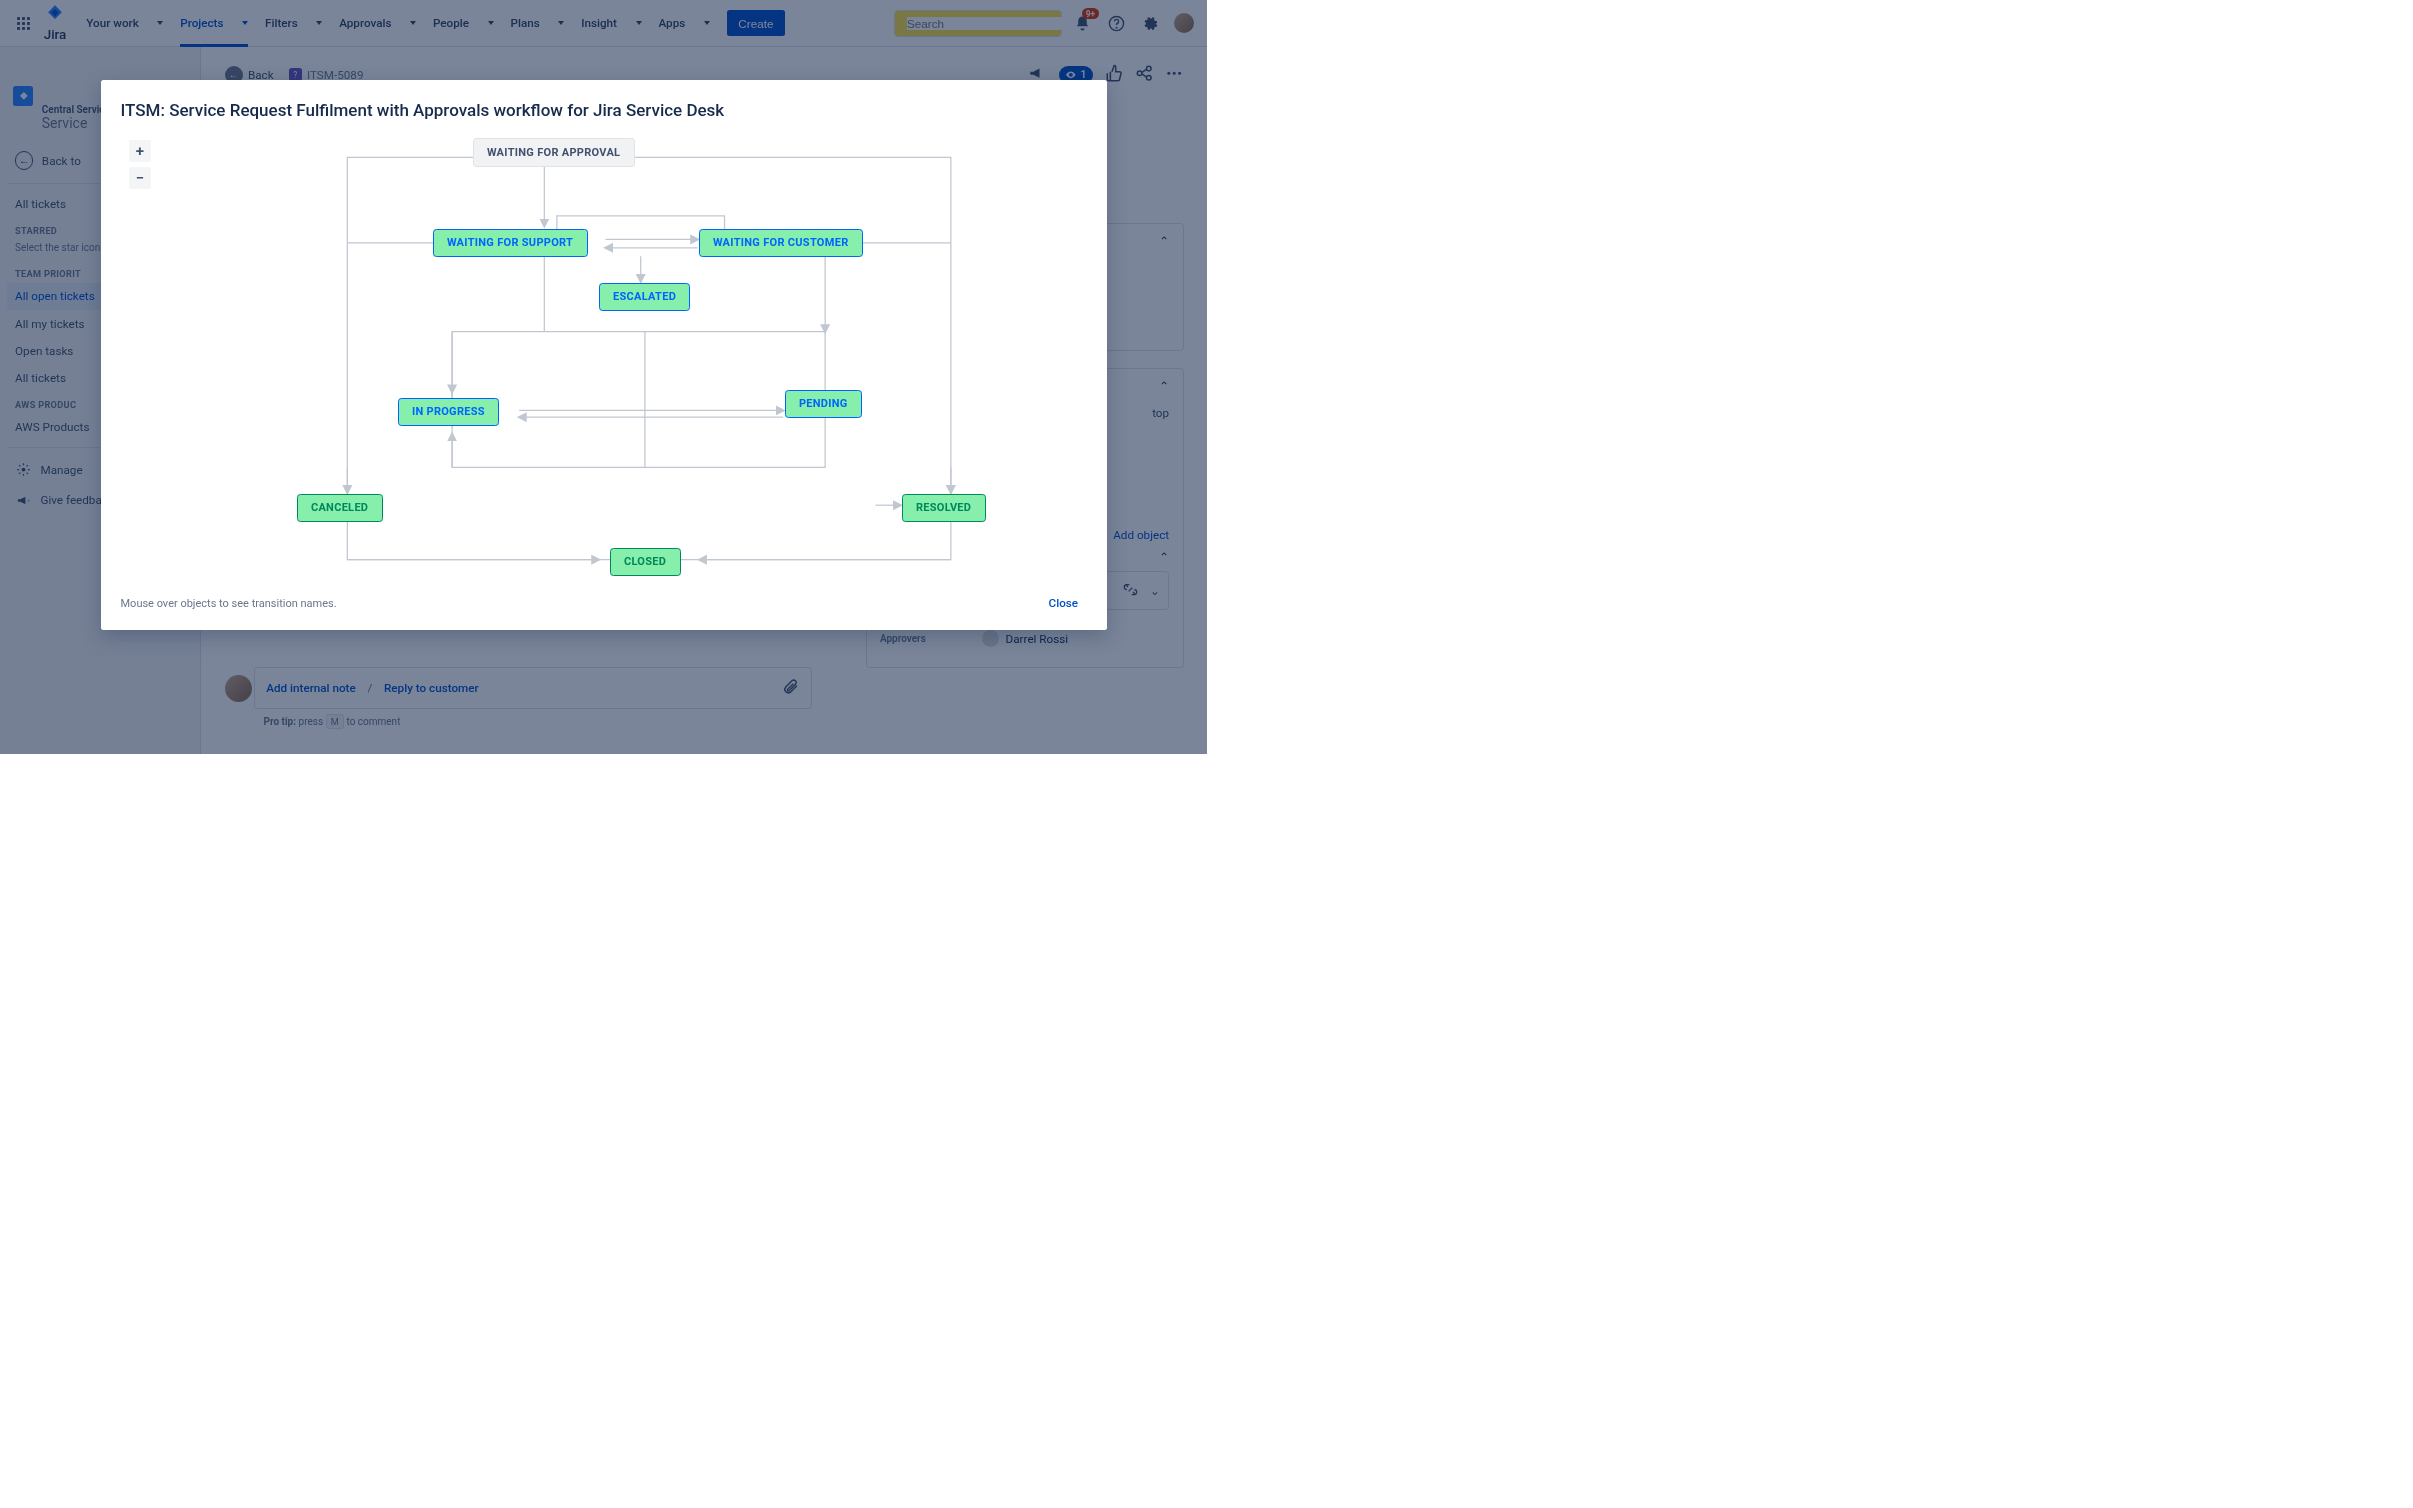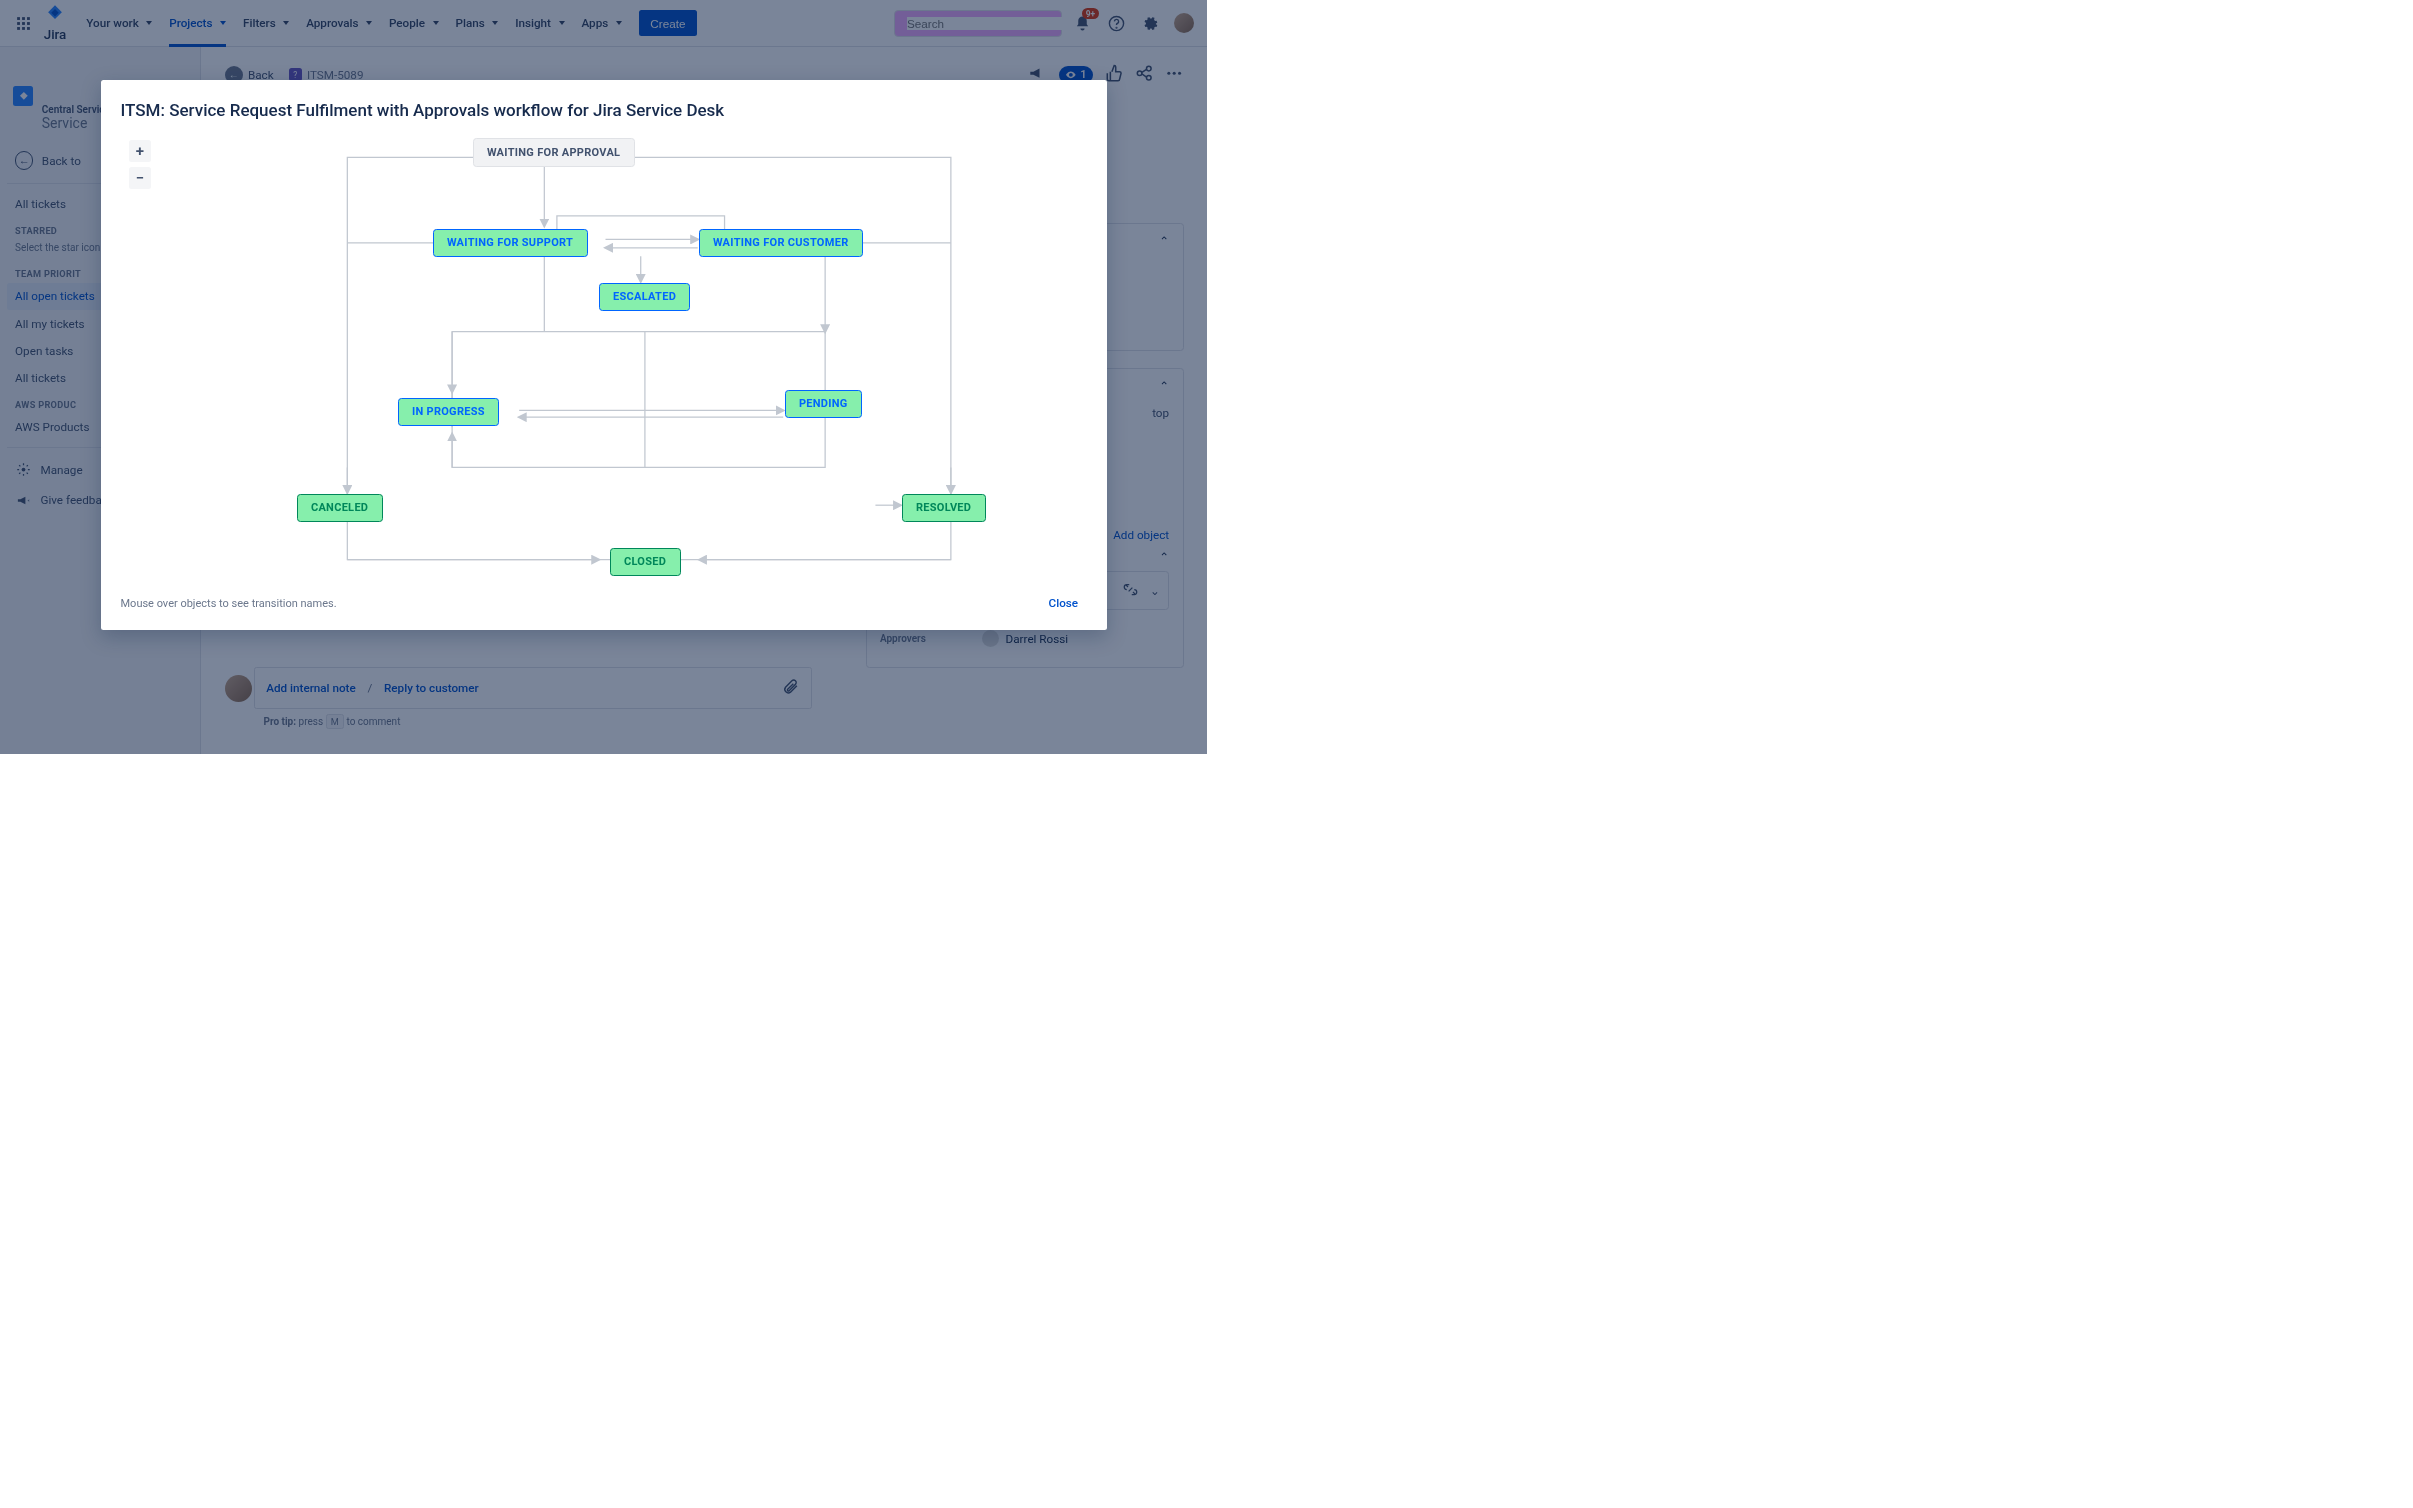--- a/index.html
+++ b/index.html
@@ -22,27 +22,27 @@
   align-items: center;
   padding: 0 10px;
   border-bottom: 0.8px solid #dfe1e6;
 }
 .topnav .apps-icon { width: 27px; height: 27px; display:flex; align-items:center; justify-content:center; border-radius:2.5px; cursor:pointer; }
 .topnav .apps-icon svg { width:17px; height:17px; }
 .topnav .logo { display:flex; align-items:center; gap:3.4px; padding:0 6.7px; font-weight:600; color:#253858;flex-direction:column; }
 .topnav .logo svg { width:20px; height:20px; }
 .topnav .logo-text { font-size:13.4px; font-weight:500; color:#253858; }
 .nav-items { display:flex; align-items:center; gap:3.4px; margin-left:6.7px; }
-.nav-item { padding:5px 6.7px; border-radius:2.5px; display:flex; align-items:center; gap:6px; color:#344563; font-weight:500; cursor:pointer; position:relative;justify-content:center; }
+.nav-item { padding:5px 6.7px; border-radius:2.5px; display:flex; align-items:center; gap:17px; color:#344563; font-weight:500; cursor:pointer; position:relative;justify-content:center; }
 .nav-item.active { color:#0052CC; }
 .nav-item.active::after { content:''; position:absolute; bottom:-11.7px; left:6.7px; right:6.7px; height:2.5px; background:#0052CC; }
 .chevron { width:0; height:0; border-left:3.4px solid transparent; border-right:3.4px solid transparent; border-top:4.2px solid currentColor; margin-left:1.7px; }
 .create-btn { margin-left:10px; background:#0052CC; color:#fff; border:none; padding:6.7px 11.7px; border-radius:2.5px; font-weight:500; font-size:11.7px; cursor:pointer; }
 .topnav-right { margin-left:auto; display:flex; align-items:center; gap:6.7px; }
-.search-box { width:168px; height:27px; background:#f0abfc; border:1.7px solid #dfe1e6; border-radius:4.2px; display:flex; align-items:center; padding:0 6.7px; gap:5px; }
+.search-box { width:168px; height:27px; background:#fde047; border:1.7px solid #dfe1e6; border-radius:4.2px; display:flex; align-items:center; padding:0 6.7px; gap:5px; }
 .search-box input { border:none; outline:none; flex:1; font-size:11.7px; color:#344563; }
 .search-box svg { width:13.4px; height:13.4px; color:#6B778C; }
 .icon-btn { width:27px; height:27px; border-radius:50%; display:flex; align-items:center; justify-content:center; cursor:pointer; color:#344563; position:relative; }
 .badge { position:absolute; top:-1.7px; right:-3.4px; background:#DE350B; color:#fff; font-size:8.4px; font-weight:700; padding:0.8px 4.2px; border-radius:6.7px; }
 .avatar-sm { width:20px; height:20px; border-radius:50%; background:linear-gradient(135deg,#c9a88b,#8c6a4f); }
 
 
 .layout { display:flex; height:calc(100% - 47px); }
 .sidebar { width:201px; background:#F4F5F7; border-right:0.8px solid #dfe1e6; padding:13.4px 6.7px; overflow-y:auto; flex-shrink:0; }
 .proj-header { display:flex; gap:8.4px; padding:0 6.7px 13.4px; align-items:center; }

